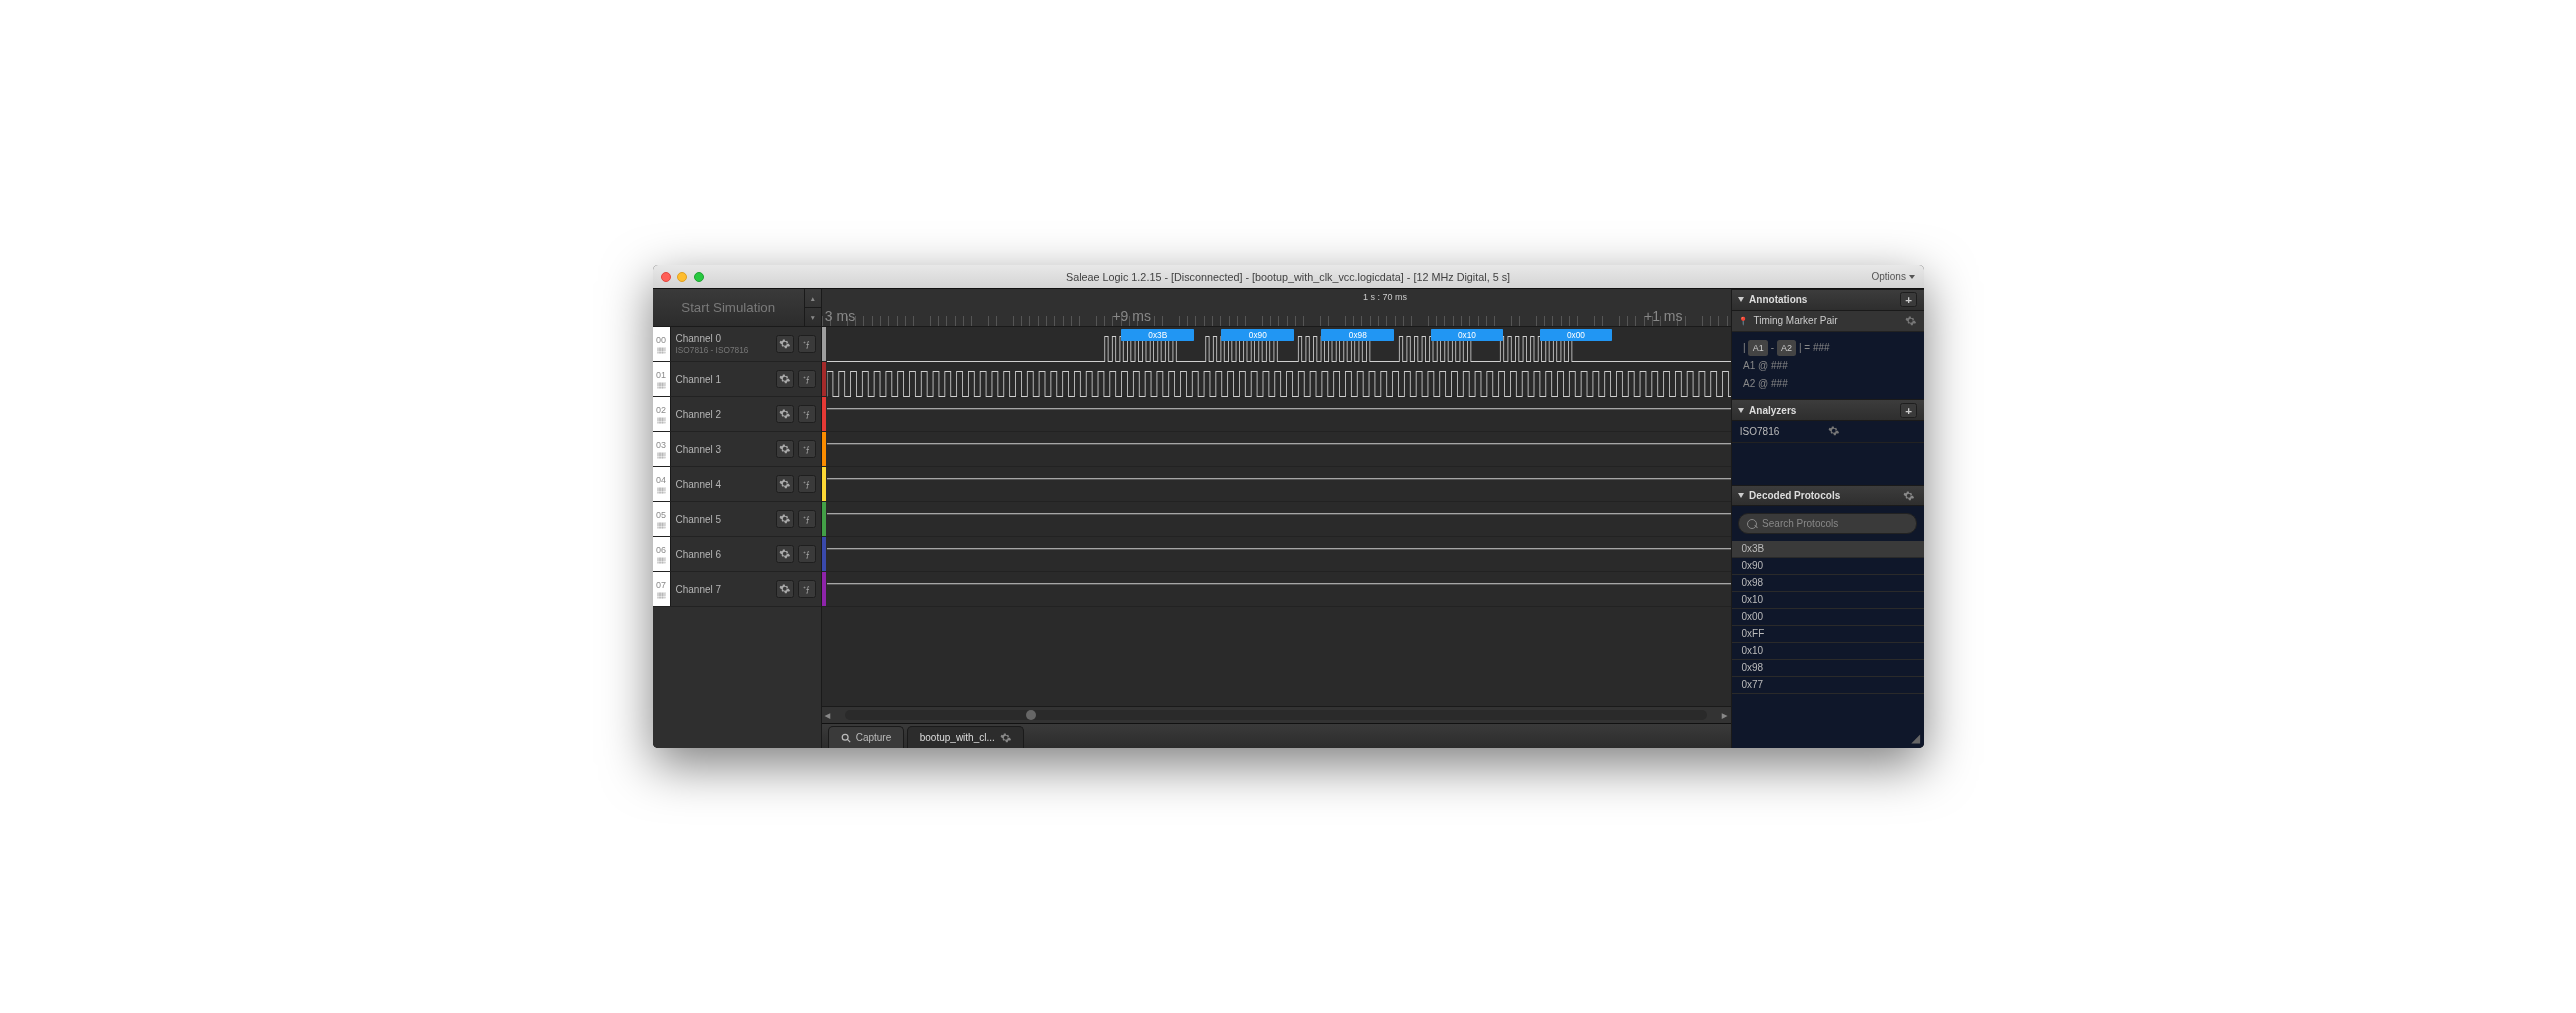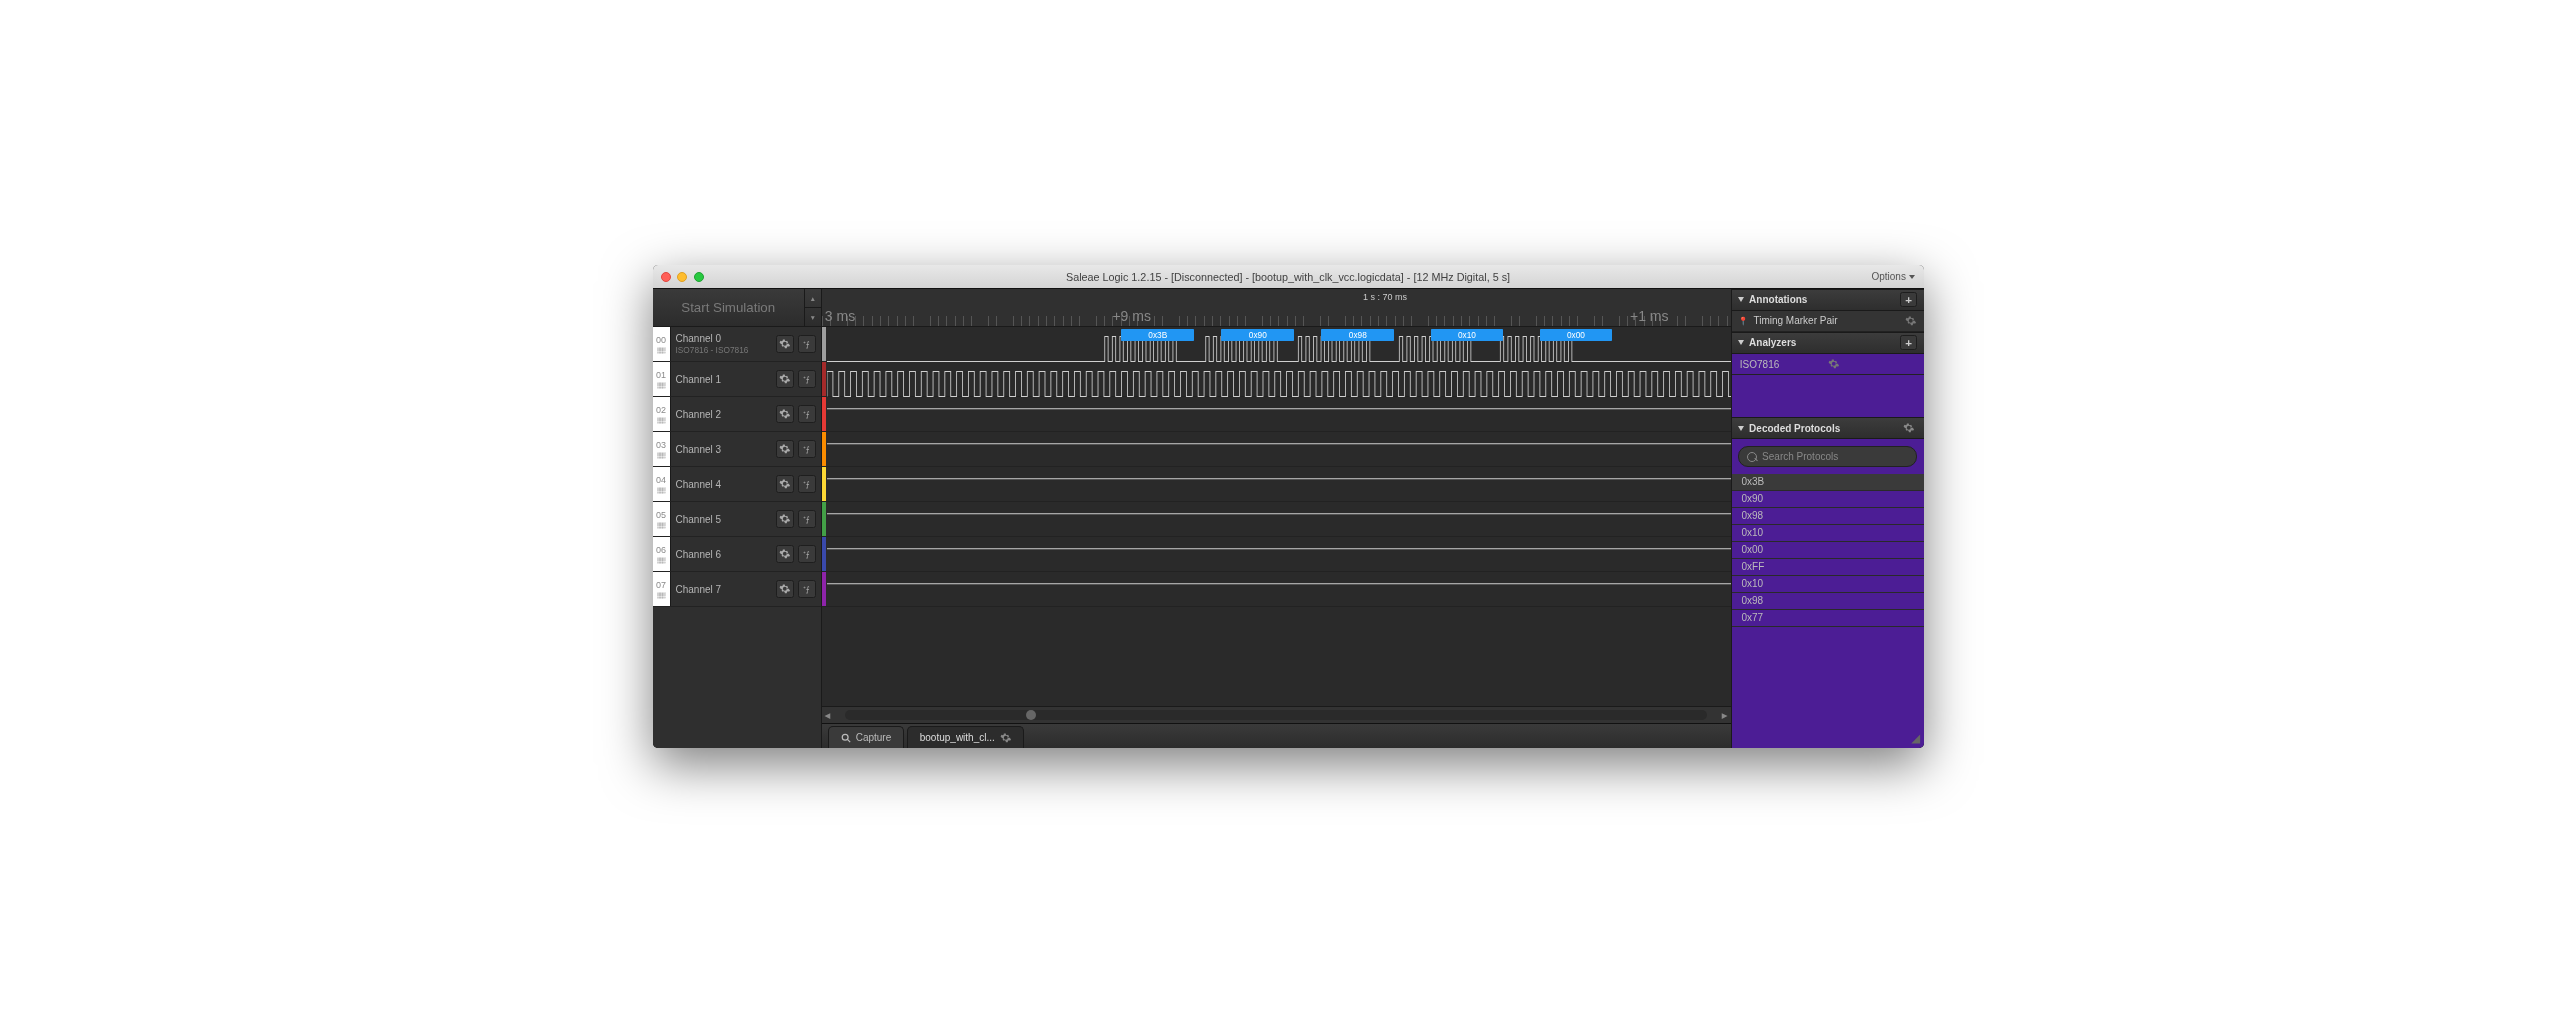--- a/index.html
+++ b/index.html
@@ -119,21 +119,21 @@
   .hscroll {
     height:16.6px; background:#333; border-top:0.8px solid #1a1a1a;
     position:relative; display:flex; align-items:center;
   }
   .hscroll .track { flex:1; height:10px; background:#2a2a2a; margin:0 11.6px; border-radius:5px; position:relative;}
   .hscroll .thumb { position:absolute; left:21%; width:10px; height:10px; top:0; background:#666; border-radius:5px; }
   .hscroll .arr { width:11.6px; text-align:center; color:#888; font-size:7.5px; cursor:pointer;}
   
   .right {
     width: 193px; flex-shrink:0;
-    background:#4c1d95; border-left:0.8px solid #1a1a1a;
+    background:#0f172a; border-left:0.8px solid #1a1a1a;
     display:flex; flex-direction:column;
     color:#bbb; font-size:10px;
   }
   .panel-hdr {
     height:21.6px; background: linear-gradient(#3c3c3c,#2e2e2e);
     border-bottom:0.8px solid #1a1a1a; border-top:0.8px solid #1a1a1a;
     display:flex; align-items:center; padding:0 6.6px; gap:5px;
     font-weight:600; color:#ddd;
   }
   .panel-hdr .tri { width:0;height:0;border-left:3.3px solid transparent;border-right:3.3px solid transparent;border-top:5px solid #ccc;}
@@ -314,21 +314,21 @@
           </div>
         </div>
     </div>
 
     <div class="center">
       <div class="ruler">
         <div class="ruler-bg"></div>
         <div class="cursor-pos">1 s : 70 ms</div>
         <div class="tick" style="left:3.3px;">3 ms</div>
         <div class="tick" style="left:32%;">+9 ms</div>
-        <div class="tick" style="right:62px;">+1 ms</div>
+        <div class="tick" style="right:48px;">+1 ms</div>
       </div>
       <div class="wave-rows" id="wave-rows">
           <div class="wave-row">
             <div class="color-strip" style="background: rgb(158, 158, 158);"></div>
             <svg width="100%" height="100%" viewBox="0 0 1080 30" preserveAspectRatio="none" style="position: absolute; inset: 5px 0px 5px 5px;">
               <path d="M0 26 L330 26 L330 26 L330 26 L330 4 L334 4 L334 26 L339 26 L339 4 L343 4 L343 26 L348 26 L348 4 L352 4 L352 26 L357 26 L357 4 L361 4 L361 26 L366 26 L366 4 L370 4 L370 26 L375 26 L375 4 L379 4 L379 26 L384 26 L384 4 L388 4 L388 26 L393 26 L393 4 L397 4 L397 26 L402 26 L402 4 L406 4 L406 26 L411 26 L411 4 L415 4 L415 26 L425 26 L450 26 L450 26 L450 4 L454 4 L454 26 L459 26 L459 4 L463 4 L463 26 L468 26 L468 4 L472 4 L472 26 L477 26 L477 4 L481 4 L481 26 L486 26 L486 4 L490 4 L490 26 L495 26 L495 4 L499 4 L499 26 L504 26 L504 4 L508 4 L508 26 L513 26 L513 4 L517 4 L517 26 L522 26 L522 4 L526 4 L526 26 L531 26 L531 4 L535 4 L535 26 L545 26 L560 26 L560 26 L560 4 L564 4 L564 26 L569 26 L569 4 L573 4 L573 26 L578 26 L578 4 L582 4 L582 26 L587 26 L587 4 L591 4 L591 26 L596 26 L596 4 L600 4 L600 26 L605 26 L605 4 L609 4 L609 26 L614 26 L614 4 L618 4 L618 26 L623 26 L623 4 L627 4 L627 26 L632 26 L632 4 L636 4 L636 26 L641 26 L641 4 L645 4 L645 26 L655 26 L680 26 L680 26 L680 4 L684 4 L684 26 L689 26 L689 4 L693 4 L693 26 L698 26 L698 4 L702 4 L702 26 L707 26 L707 4 L711 4 L711 26 L716 26 L716 4 L720 4 L720 26 L725 26 L725 4 L729 4 L729 26 L734 26 L734 4 L738 4 L738 26 L743 26 L743 4 L747 4 L747 26 L752 26 L752 4 L756 4 L756 26 L761 26 L761 4 L765 4 L765 26 L775 26 L800 26 L800 26 L800 4 L804 4 L804 26 L809 26 L809 4 L813 4 L813 26 L818 26 L818 4 L822 4 L822 26 L827 26 L827 4 L831 4 L831 26 L836 26 L836 4 L840 4 L840 26 L845 26 L845 4 L849 4 L849 26 L854 26 L854 4 L858 4 L858 26 L863 26 L863 4 L867 4 L867 26 L872 26 L872 4 L876 4 L876 26 L881 26 L881 4 L885 4 L885 26 L895 26 L1080 26" fill="none" stroke="#d0d0d0" stroke-width="1"></path>
             </svg>
             <div class="decode-box" style="left: 33%; width: 8%;">0x3B</div>
             <div class="decode-box" style="left: 44%; width: 8%;">0x90</div>
             <div class="decode-box" style="left: 55%; width: 8%;">0x98</div>
@@ -416,20 +416,30 @@
       </div>
       <div class="timing-row">
         <span class="pin">📍</span>
         <span class="name">Timing Marker Pair</span>
         <span class="tri" style="border-top-color:#888"></span>
         <span class="gear">
           <svg class="gear-svg" viewBox="0 0 24 24">
               <path fill="#777" d="M12 8a4 4 0 100 8 4 4 0 000-8zm9 4a7 7 0 01-.1 1.2l2 1.6-2 3.4-2.4-1a7 7 0 01-2 1.2l-.4 2.6h-4l-.4-2.6a7 7 0 01-2-1.2l-2.4 1-2-3.4 2-1.6A7 7 0 013 12a7 7 0 01.1-1.2l-2-1.6 2-3.4 2.4 1a7 7 0 012-1.2L8 3h4l.4 2.6a7 7 0 012 1.2l2.4-1 2 3.4-2 1.6c.1.4.2.8.2 1.2z"></path>
             </svg>
         </span>
+      </div>
+      <div class="timing-info">
+        <div>
+          | <span class="badge">A1</span>
+          <span>-</span>
+          <span class="badge">A2</span>
+          <span>|  =  ###</span>
+        </div>
+        <div>A1   @   ###</div>
+        <div>A2   @   ###</div>
       </div>
 
       <div class="panel-hdr">
         <span class="tri"></span>
         <span>Analyzers</span>
         <span class="plus">+</span>
       </div>
       <div class="analyzer-row">
         <span>ISO7816</span>
         <span>

